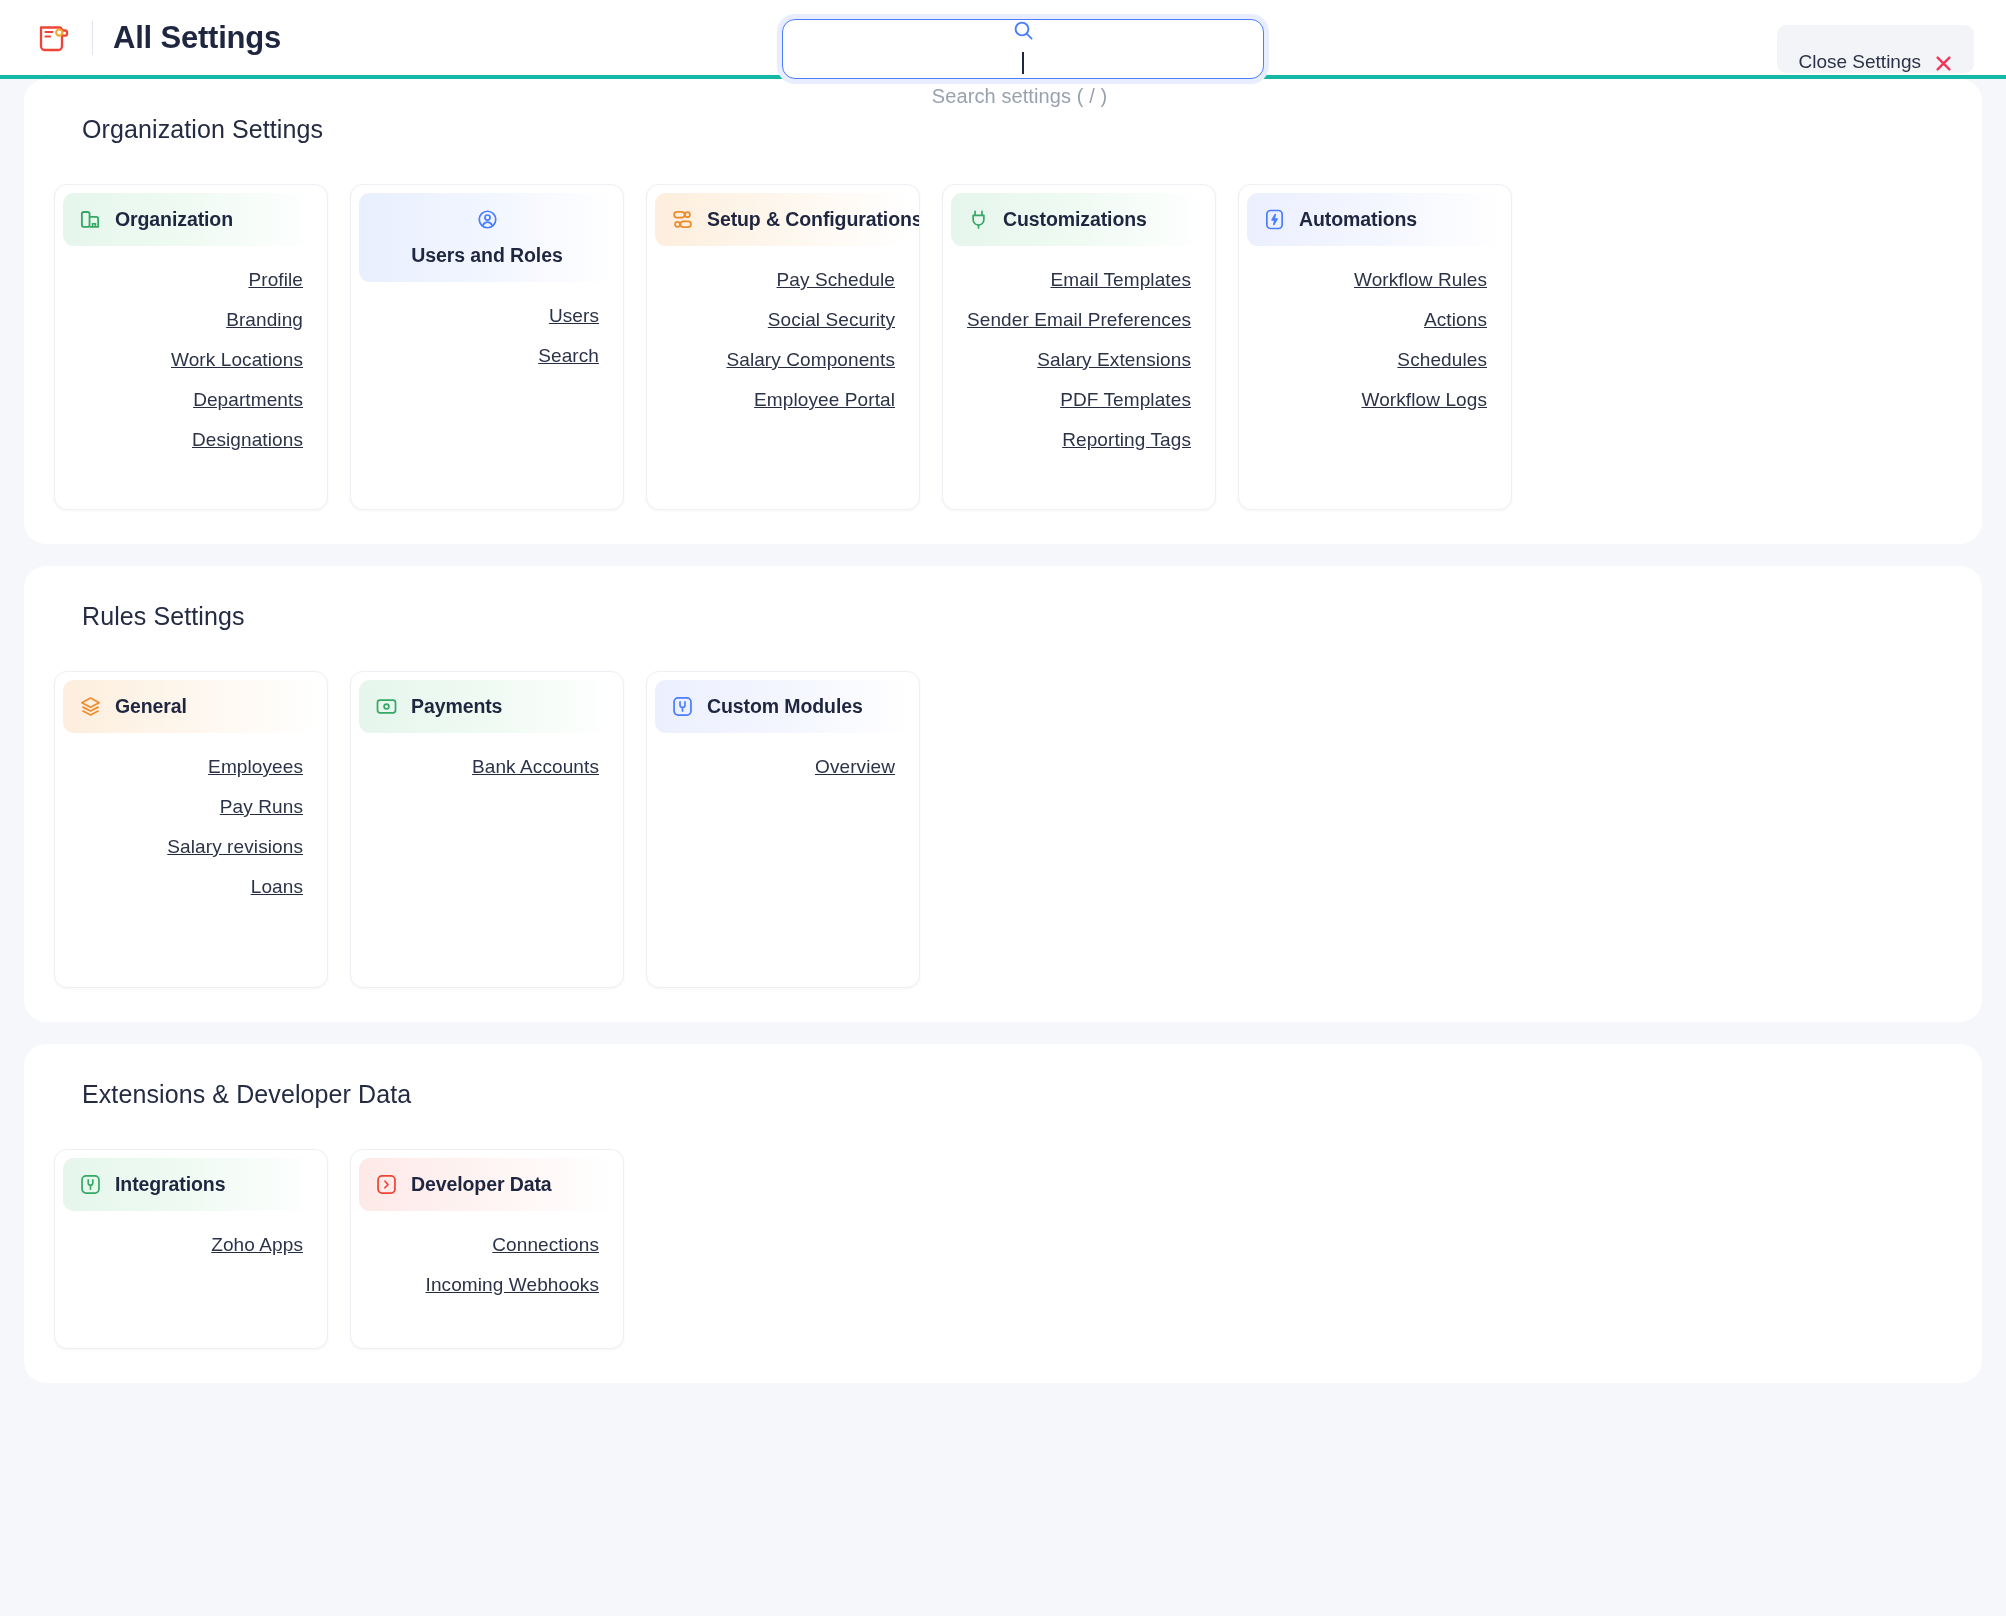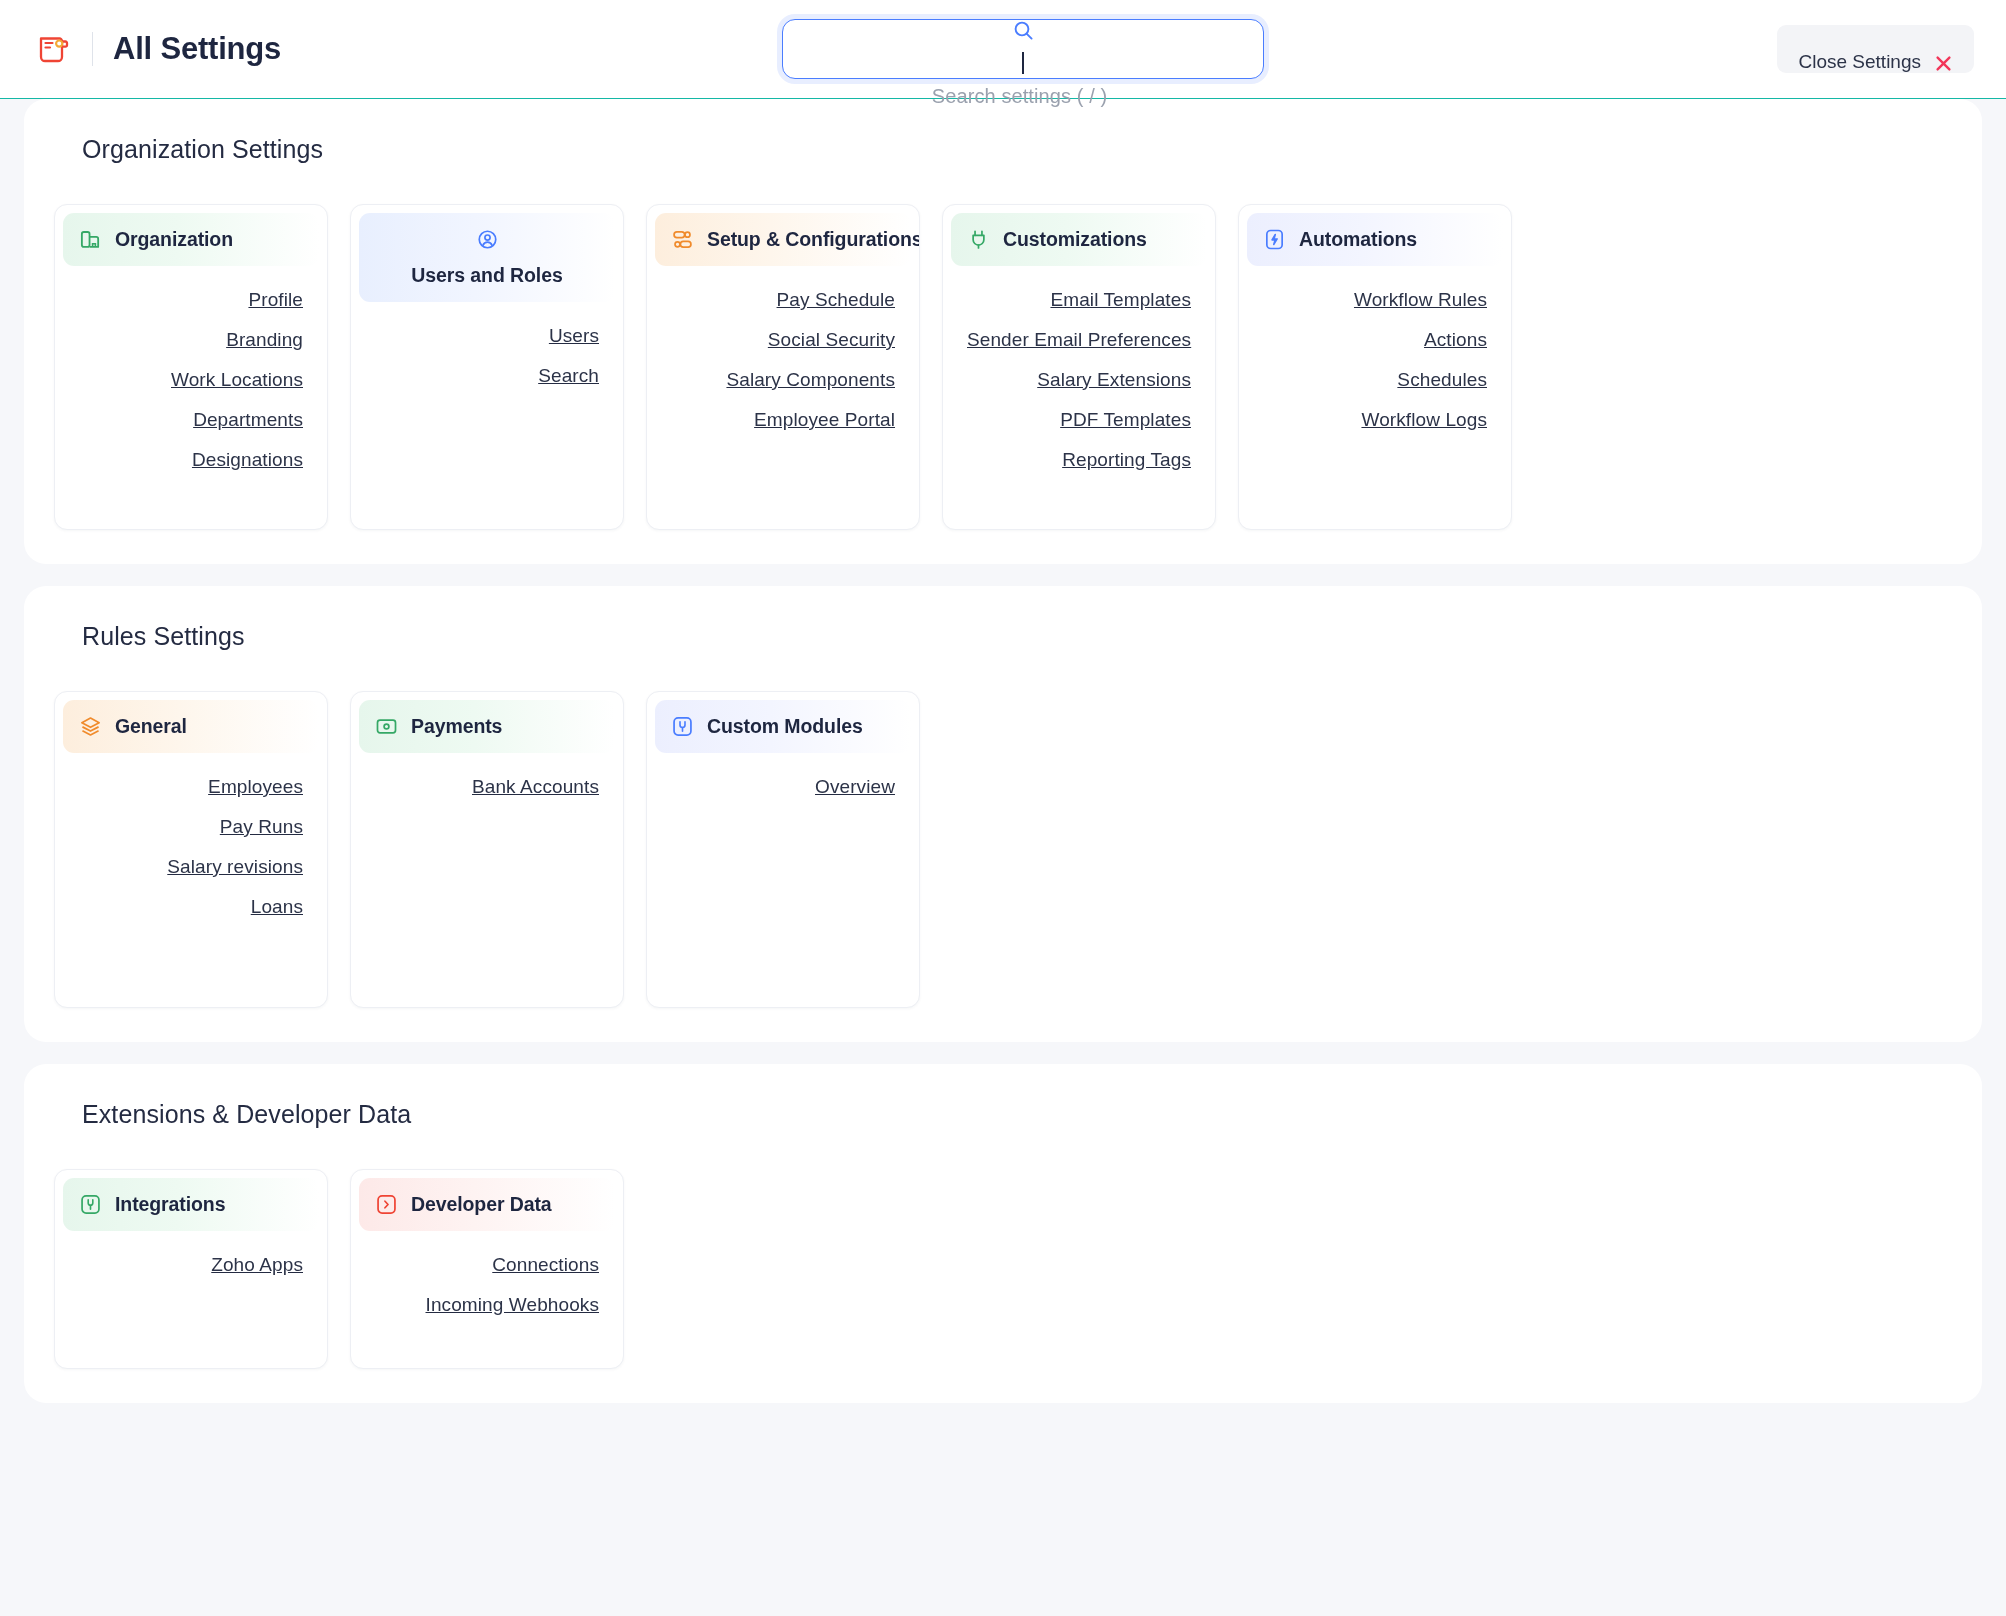--- a/index.html
+++ b/index.html
@@ -8,26 +8,26 @@
     height: 1616px;
     background: #f6f7fa;
     font-family: "Liberation Sans", sans-serif;
     color: #242b42;
     overflow: hidden;
   }
 
   
   .topbar {
     position: relative;
-    height: 99px;
+    height: 79px;
     background: #ffffff;
     display: flex;
     align-items: center;
     padding: 0 32px 0 36px;
-    border-bottom: 1px solid #14b8a6;
+    border-bottom: 4px solid #14b8a6;
   }
   .brand { display: flex; align-items: center; gap: 20px; flex: 0 0 auto; }
   .brand-logo { width: 36px; height: 36px; display: block; }
   .brand-divider { width: 1px; height: 34px; background: #dfe3ea; }
   .brand-title {
     font-size: 31px;
     font-weight: 700;
     letter-spacing: -0.2px;
     color: #1e2640;
     white-space: nowrap;

